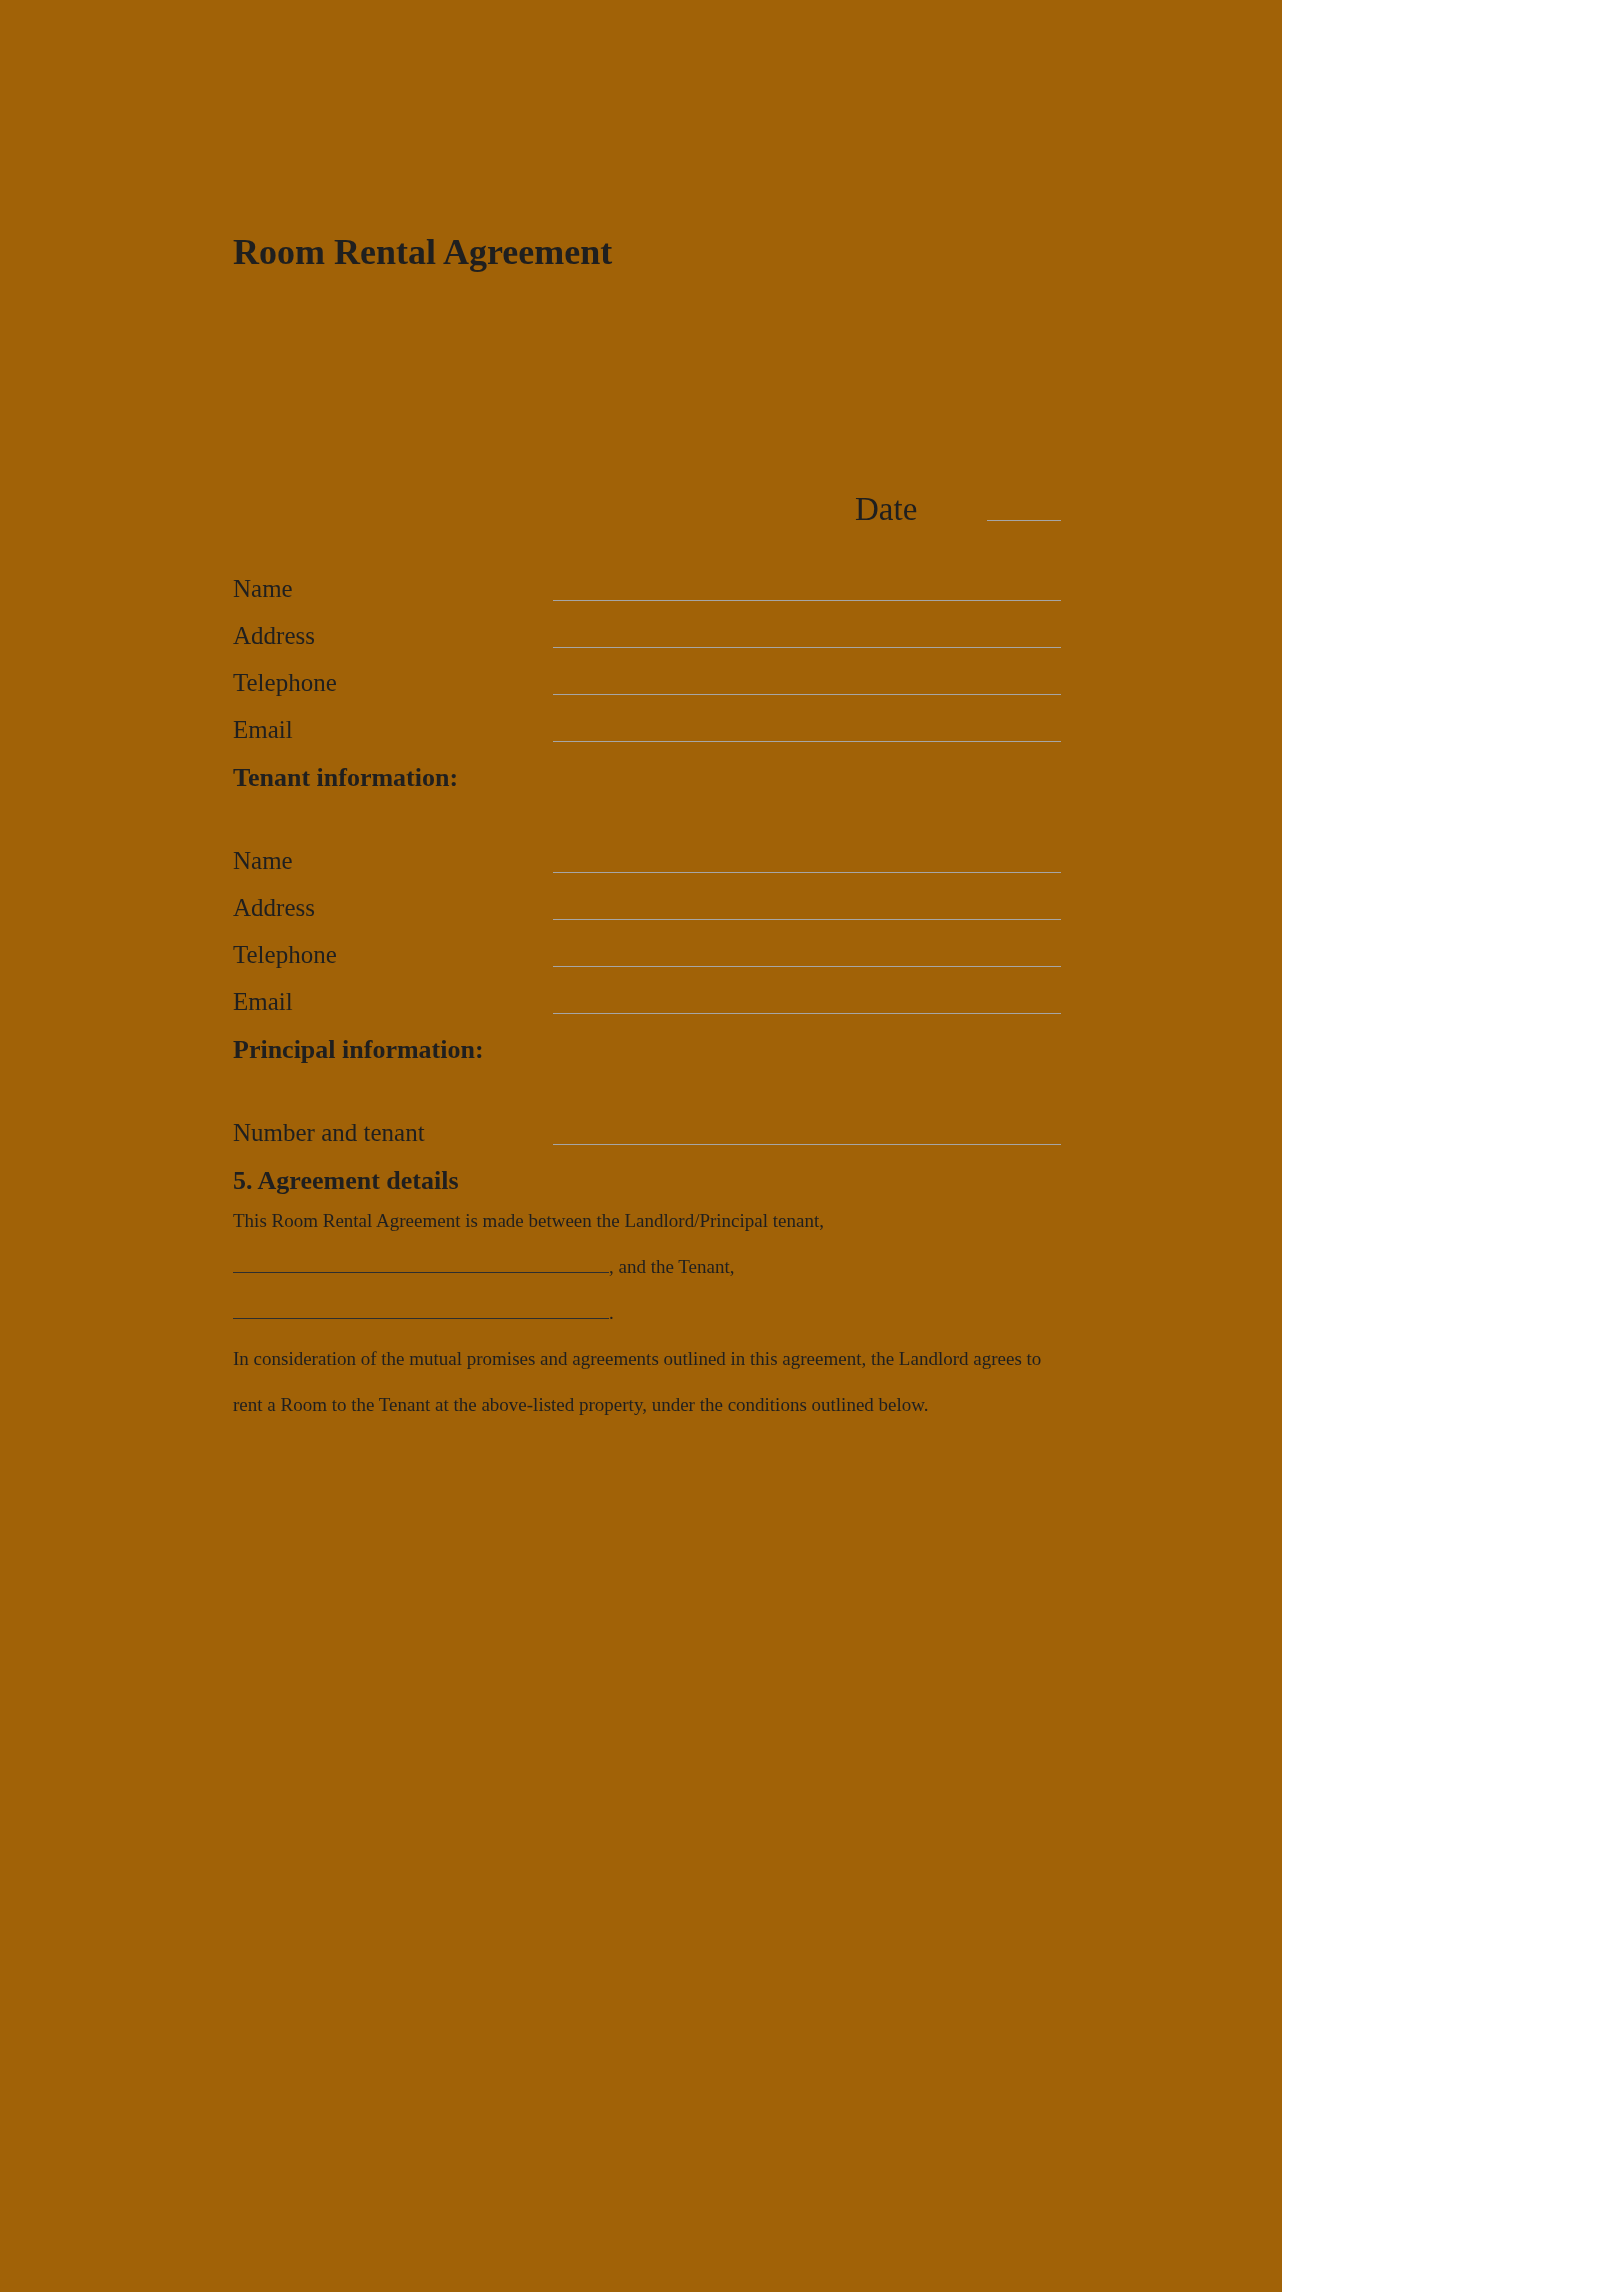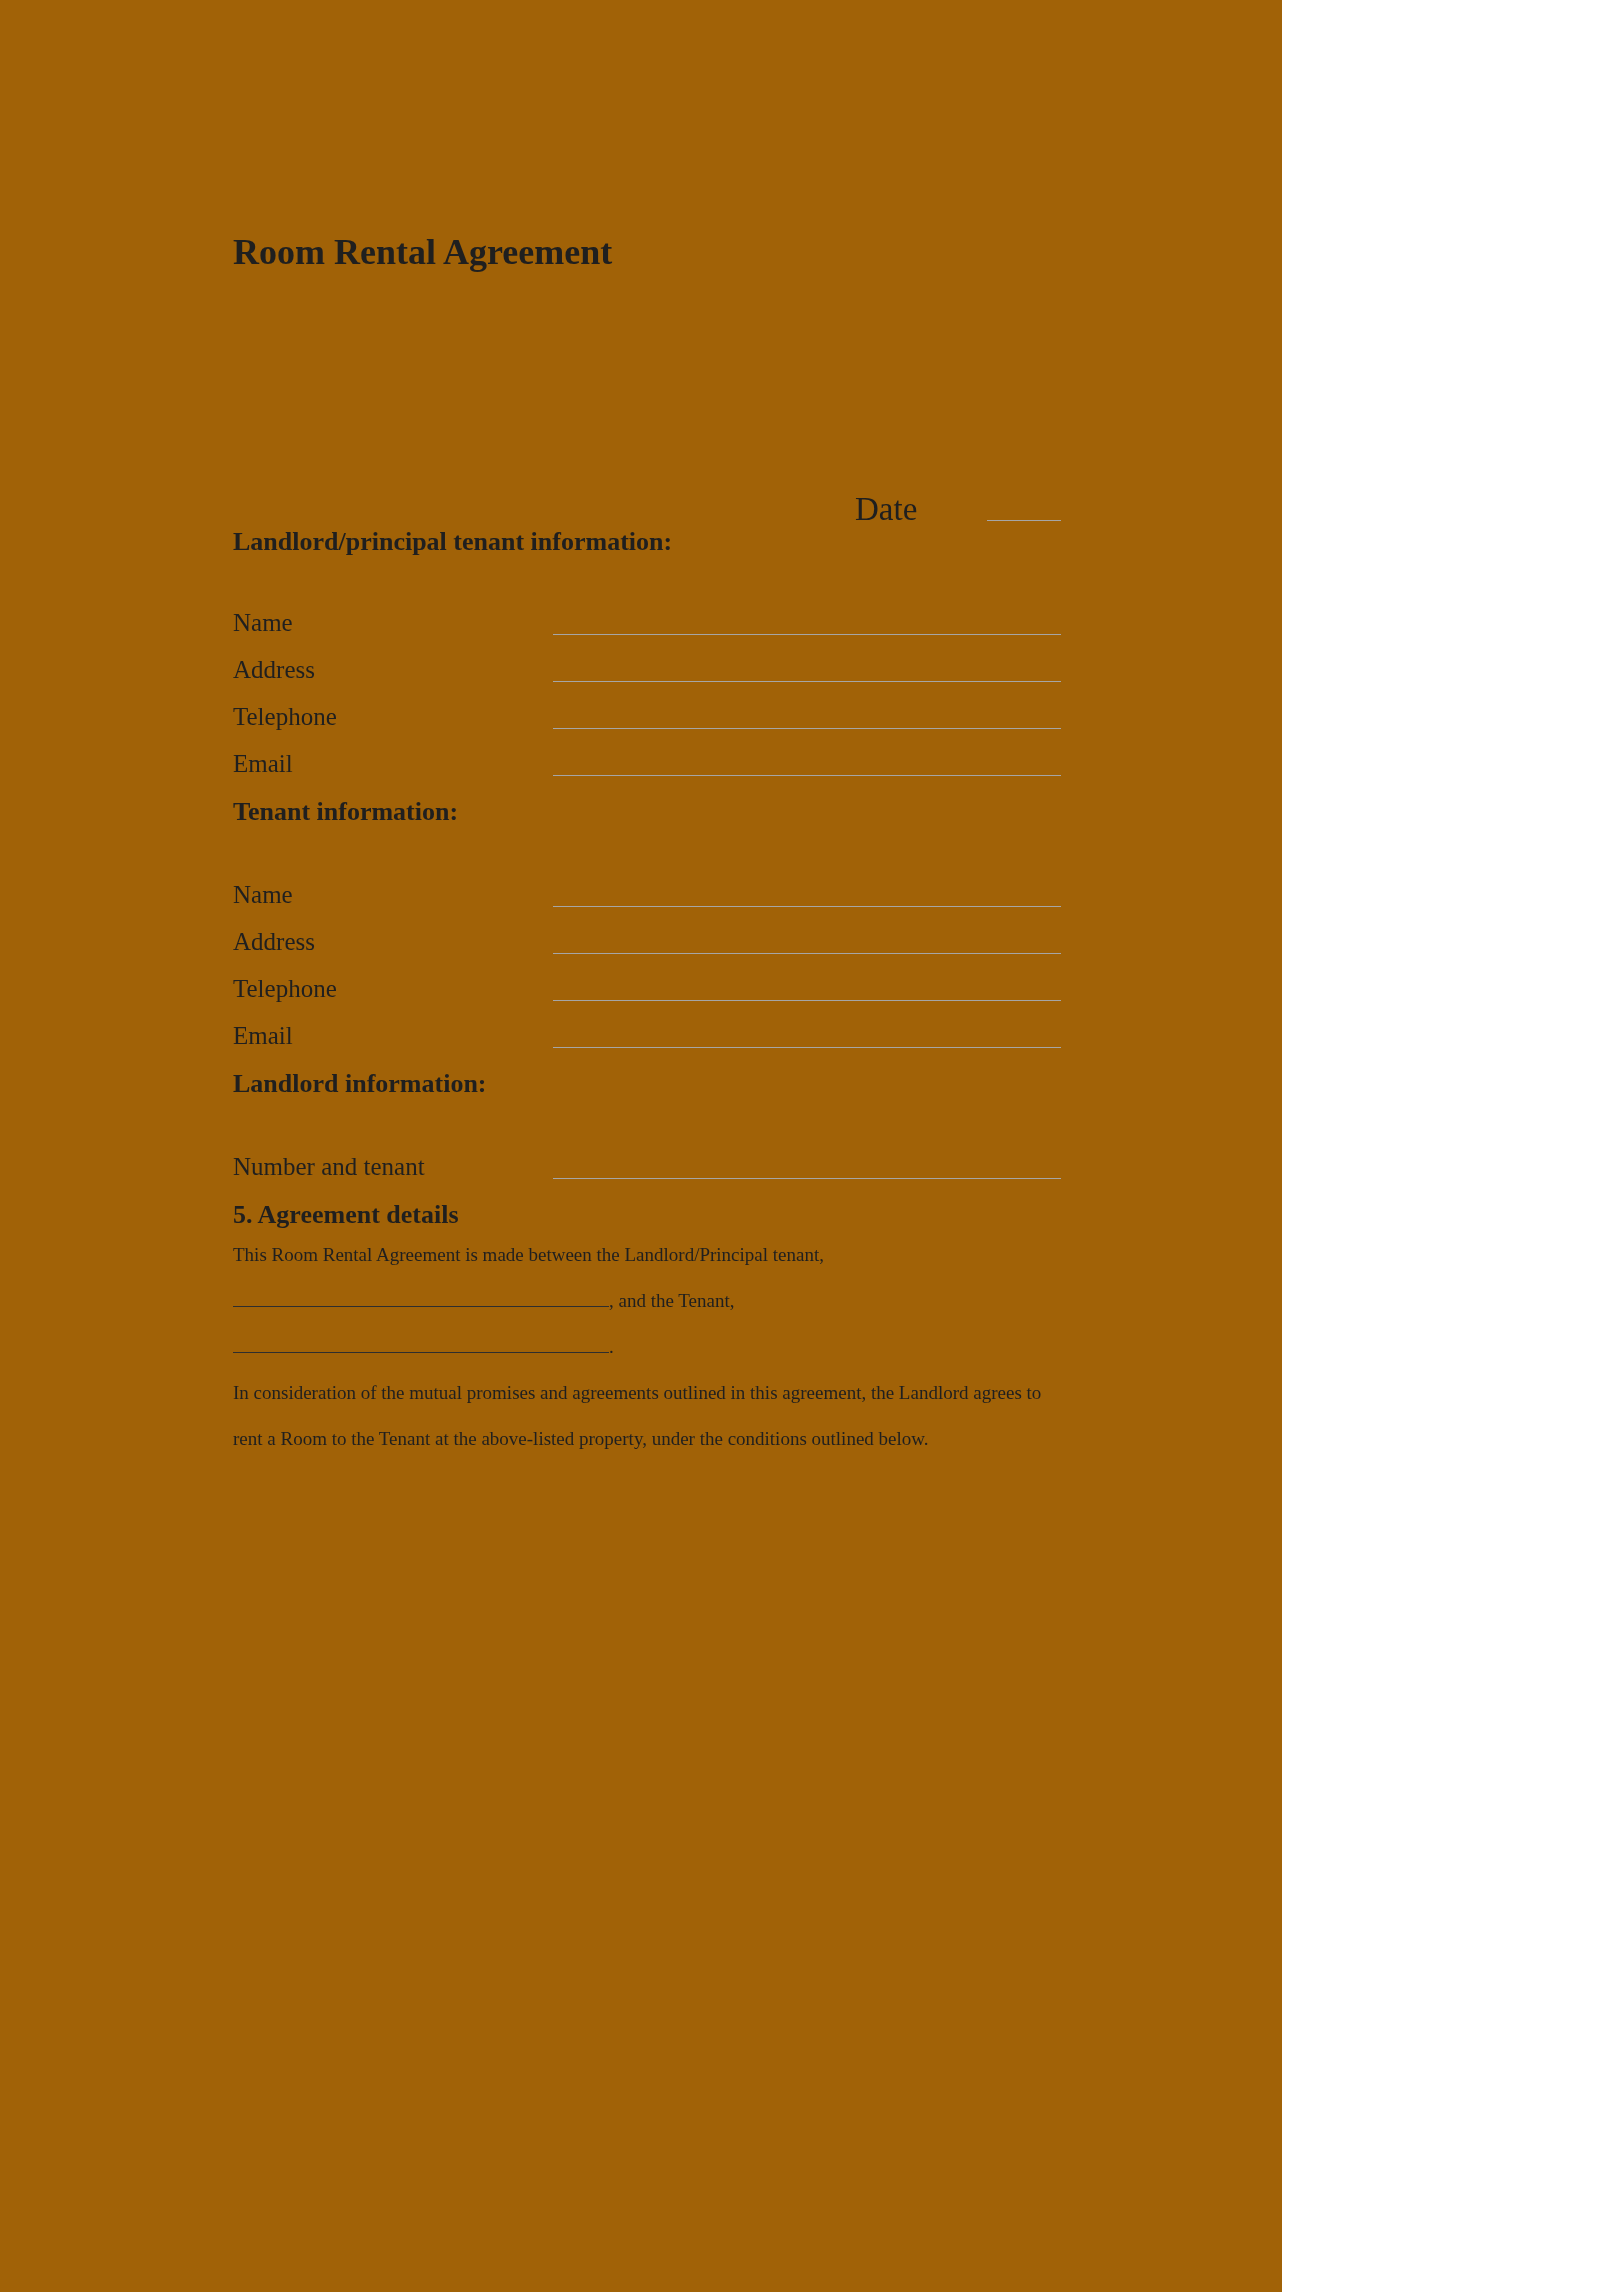--- a/index.html
+++ b/index.html
@@ -93,21 +93,20 @@
 
 <div class="page">
 
   <h1 class="title">Room Rental Agreement</h1>
 
   <div class="date-row">
     <span class="date-label">Date</span>
     <span class="date-line"></span>
   </div>
 
-  <h2 class="section-heading landlord-heading">Landlord/principal tenant information:</h2>
   <div class="fields landlord-fields">
     <div class="field-row">
       <span class="field-label">Name</span>
       <span class="field-line"></span>
     </div>
     <div class="field-row">
       <span class="field-label">Address</span>
       <span class="field-line"></span>
     </div>
     <div class="field-row">
@@ -133,21 +132,21 @@
     <div class="field-row">
       <span class="field-label">Telephone</span>
       <span class="field-line"></span>
     </div>
     <div class="field-row">
       <span class="field-label">Email</span>
       <span class="field-line"></span>
     </div>
   </div>
 
-  <h2 class="section-heading property-heading">Landlord information:</h2>
+  <h2 class="section-heading property-heading">Principal information:</h2>
   <div class="fields property-fields">
     <div class="field-row">
       <span class="field-label">Number and tenant</span>
       <span class="field-line"></span>
     </div>
   </div>
 
   <h2 class="section-heading agreement-heading">5. Agreement details</h2>
 
   <p class="para para1"><span>This Room Rental Agreement is made between the Landlord/Principal tenant, </span><span class="blank"></span><span>, and the Tenant, </span><span class="blank"></span><span>.</span></p>

